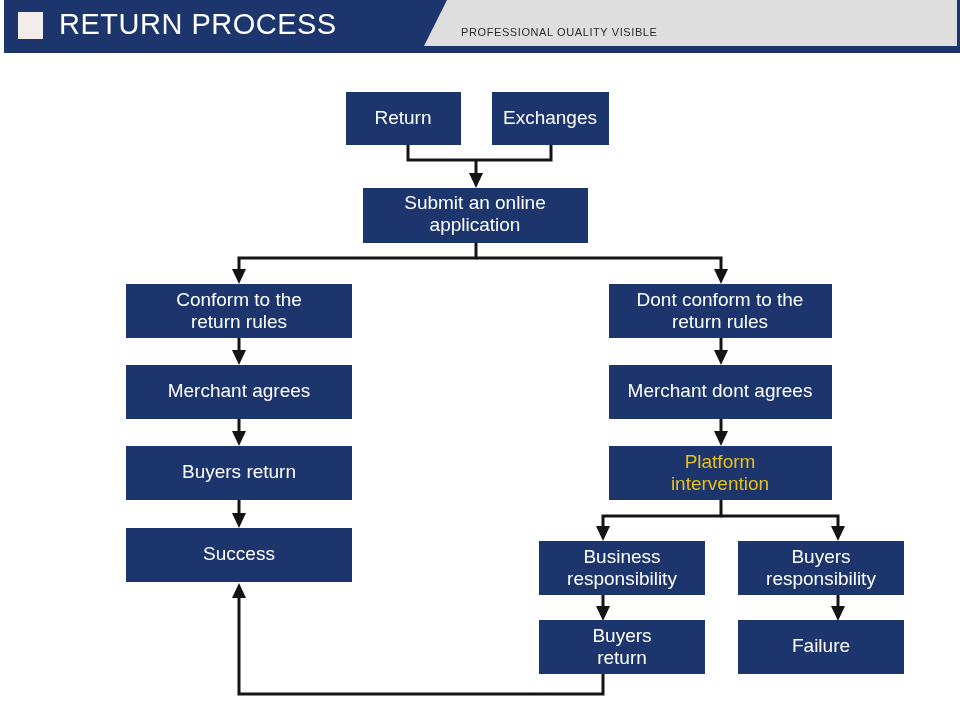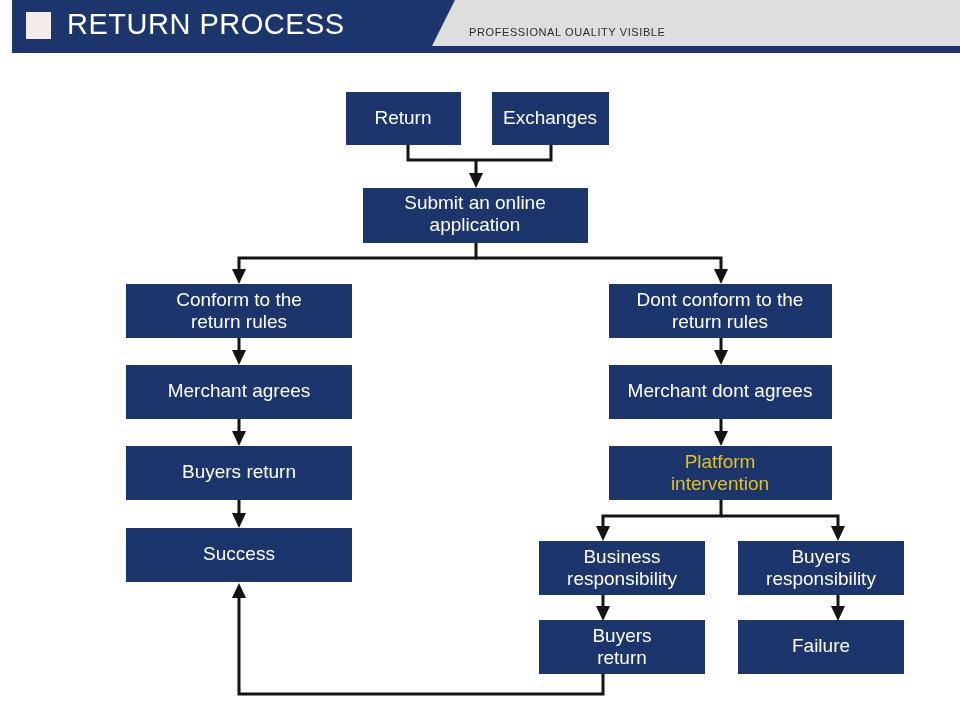--- a/index.html
+++ b/index.html
@@ -12,21 +12,21 @@
     width: 960px;
     height: 720px;
     font-family: "Liberation Sans", sans-serif;
     overflow: hidden;
     position: relative;
   }
 
   
   #header-bar {
     position: absolute;
-    left: 12px;
+    left: 4px;
     top: 0;
     width: 913px;
     height: 56px;
   }
   #header-bar svg {
     display: block;
   }
   .hdr-title {
     font-family: "Liberation Sans", sans-serif;
     font-size: 29px;

